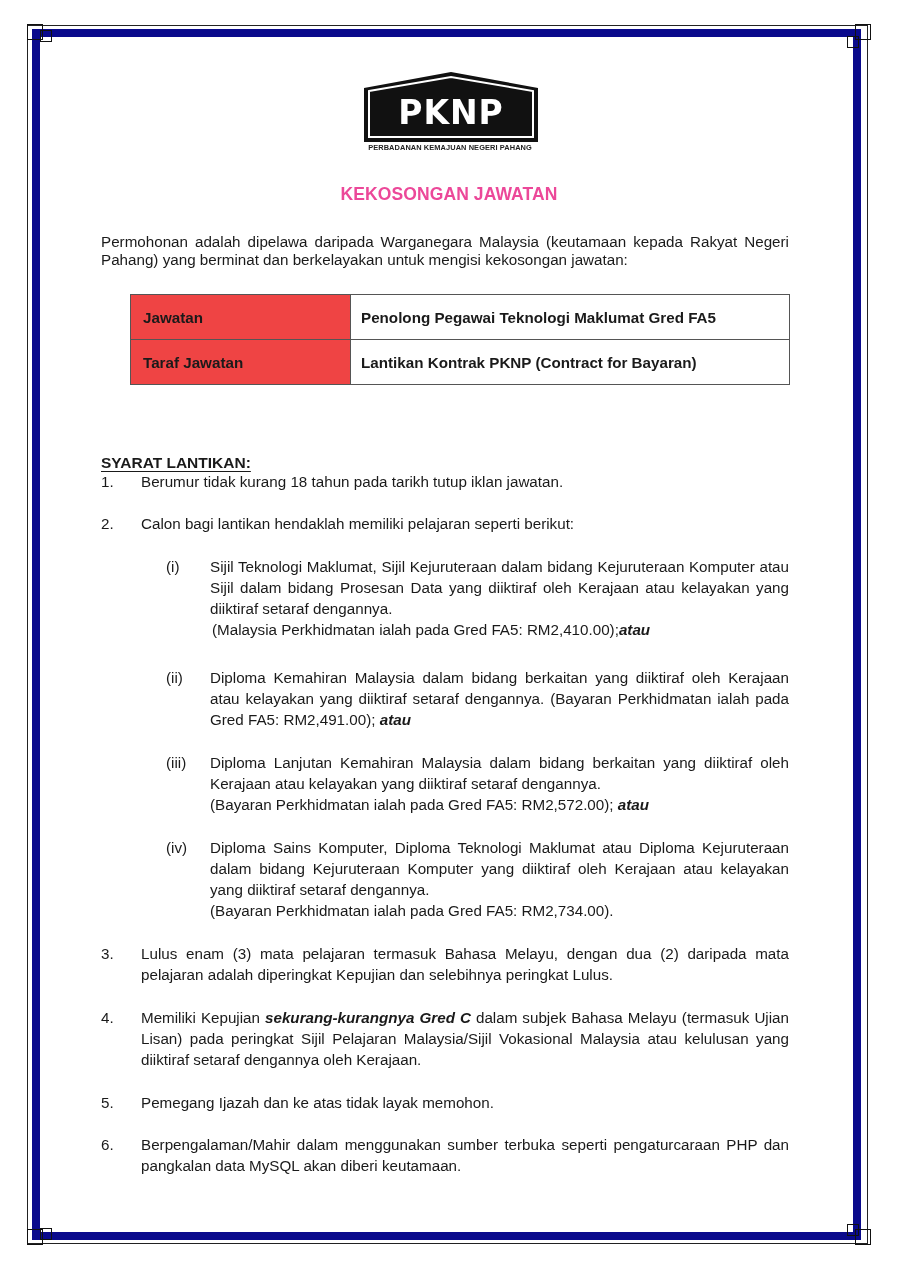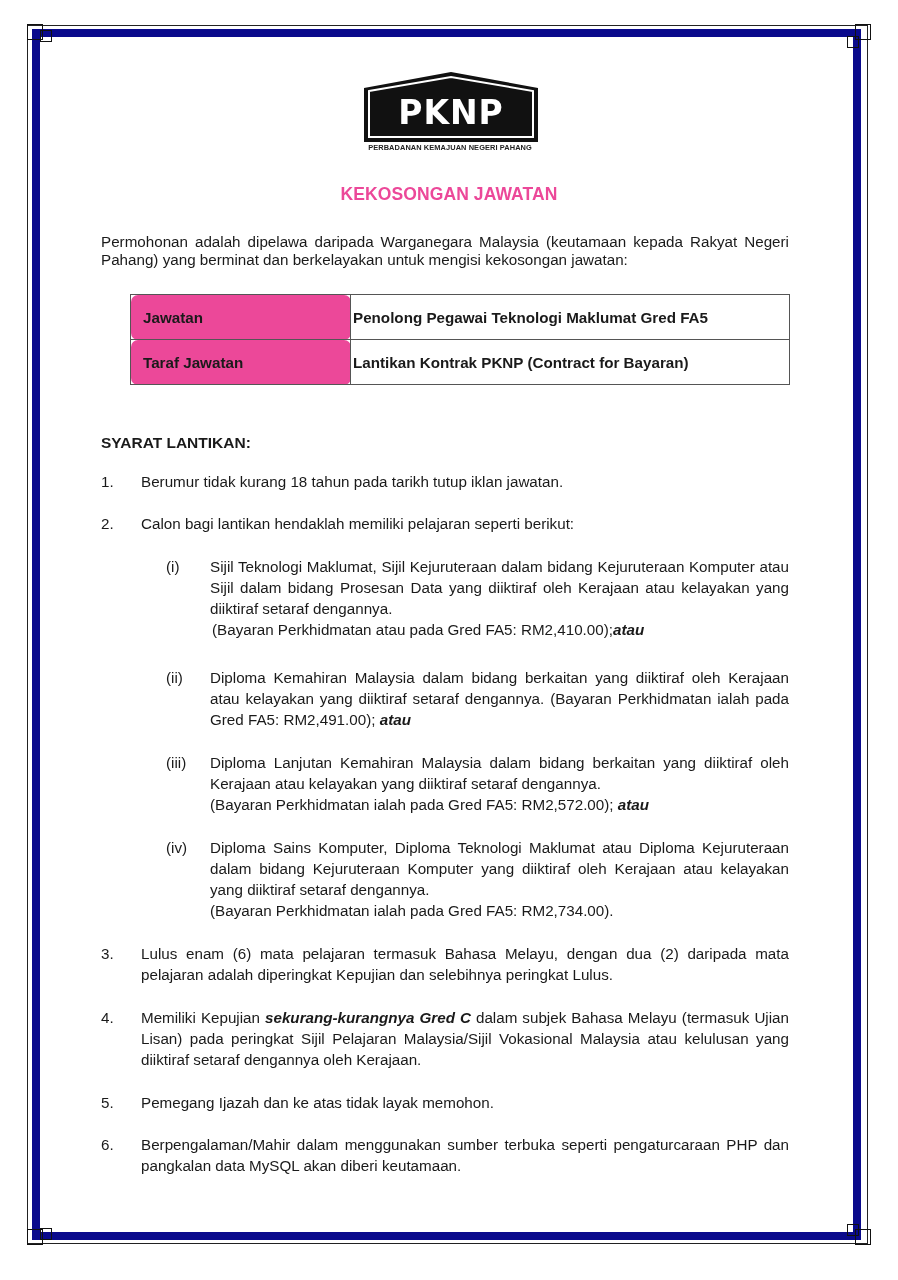--- a/index.html
+++ b/index.html
@@ -21,25 +21,25 @@
 
   .title { position: absolute; left: 0; width: 898px; top: 184px; text-align: center;
            font-size: 17.5px; font-weight: bold; color: #ec4899; letter-spacing: 0.1px; }
 
   .intro { position: absolute; left: 101px; top: 233px; width: 688px; font-size: 15.2px; line-height: 18px;
            text-align: justify; }
 
   table.info { position: absolute; left: 130px; top: 294px; width: 660px; border-collapse: collapse;
                font-size: 15.2px; font-weight: bold; }
   table.info td { border: 1px solid #555; height: 44px; padding: 0 0 0 12px; }
-  table.info td.label { width: 207px; background: #ec4899; border-radius: 7px; }
-  table.info td.value { padding-left: 2px; }
+  table.info td.label { width: 207px; background: #ef4444; }
+  table.info td.value { padding-left: 10px; }
 
-  .section-heading { position: absolute; left: 101px; top: 434px; font-size: 15.5px; font-weight: bold;
-                     text-underline-offset: 3px; }
+  .section-heading { position: absolute; left: 101px; top: 454px; font-size: 15.5px; font-weight: bold;
+                     text-decoration: underline; text-underline-offset: 3px; }
 
   .num-item { position: absolute; left: 101px; width: 688px; font-size: 15.2px; line-height: 21px; }
   .num-item .num { position: absolute; left: 0; top: 0; }
   .num-item .txt { margin-left: 40px; text-align: justify; }
 
   .sub-item { position: absolute; left: 166px; width: 623px; font-size: 15.2px; line-height: 21px; }
   .sub-item .num { position: absolute; left: 0; top: 0; }
   .sub-item .txt { margin-left: 44px; text-align: justify; }
   .sub-item .pay { margin-left: 46px; }
   b { font-weight: bold; font-style: italic; }
@@ -91,21 +91,21 @@
 </div>
 
 <div class="num-item" style="top:513px;">
   <span class="num">2.</span>
   <div class="txt">Calon bagi lantikan hendaklah memiliki pelajaran seperti berikut:</div>
 </div>
 
 <div class="sub-item" style="top:556px;">
   <span class="num">(i)</span>
   <div class="txt">Sijil Teknologi Maklumat, Sijil Kejuruteraan dalam bidang Kejuruteraan Komputer atau Sijil dalam bidang Prosesan Data yang diiktiraf oleh Kerajaan atau kelayakan yang diiktiraf setaraf dengannya.</div>
-  <div class="pay"><span>(Bayaran Perkhidmatan atau pada Gred FA5: RM2,410.00);</span><b>atau</b></div>
+  <div class="pay"><span>(Malaysia Perkhidmatan ialah pada Gred FA5: RM2,410.00);</span><b>atau</b></div>
 </div>
 
 <div class="sub-item" style="top:667px;">
   <span class="num">(ii)</span>
   <div class="txt"><span>Diploma Kemahiran Malaysia dalam bidang berkaitan yang diiktiraf oleh Kerajaan atau kelayakan yang diiktiraf setaraf dengannya. (Bayaran Perkhidmatan ialah pada Gred FA5: RM2,491.00); </span><b>atau</b></div>
 </div>
 
 <div class="sub-item" style="top:752px;">
   <span class="num">(iii)</span>
   <div class="txt">Diploma Lanjutan Kemahiran Malaysia dalam bidang berkaitan yang diiktiraf oleh Kerajaan atau kelayakan yang diiktiraf setaraf dengannya.</div>
@@ -113,21 +113,21 @@
 </div>
 
 <div class="sub-item" style="top:837px;">
   <span class="num">(iv)</span>
   <div class="txt">Diploma Sains Komputer, Diploma Teknologi Maklumat atau Diploma Kejuruteraan dalam bidang Kejuruteraan Komputer yang diiktiraf oleh Kerajaan atau kelayakan yang diiktiraf setaraf dengannya.</div>
   <div class="txt"><span>(Bayaran Perkhidmatan ialah pada Gred FA5: RM2,734.00).</span></div>
 </div>
 
 <div class="num-item" style="top:943px;">
   <span class="num">3.</span>
-  <div class="txt">Lulus enam (6) mata pelajaran termasuk Bahasa Melayu, dengan dua (2) daripada mata pelajaran adalah diperingkat Kepujian dan selebihnya peringkat Lulus.</div>
+  <div class="txt">Lulus enam (3) mata pelajaran termasuk Bahasa Melayu, dengan dua (2) daripada mata pelajaran adalah diperingkat Kepujian dan selebihnya peringkat Lulus.</div>
 </div>
 
 <div class="num-item" style="top:1007px;">
   <span class="num">4.</span>
   <div class="txt"><span>Memiliki Kepujian </span><b>sekurang-kurangnya Gred C</b><span> dalam subjek Bahasa Melayu (termasuk Ujian Lisan) pada peringkat Sijil Pelajaran Malaysia/Sijil Vokasional Malaysia atau kelulusan yang diiktiraf setaraf dengannya oleh Kerajaan.</span></div>
 </div>
 
 <div class="num-item" style="top:1092px;">
   <span class="num">5.</span>
   <div class="txt">Pemegang Ijazah dan ke atas tidak layak memohon.</div>

